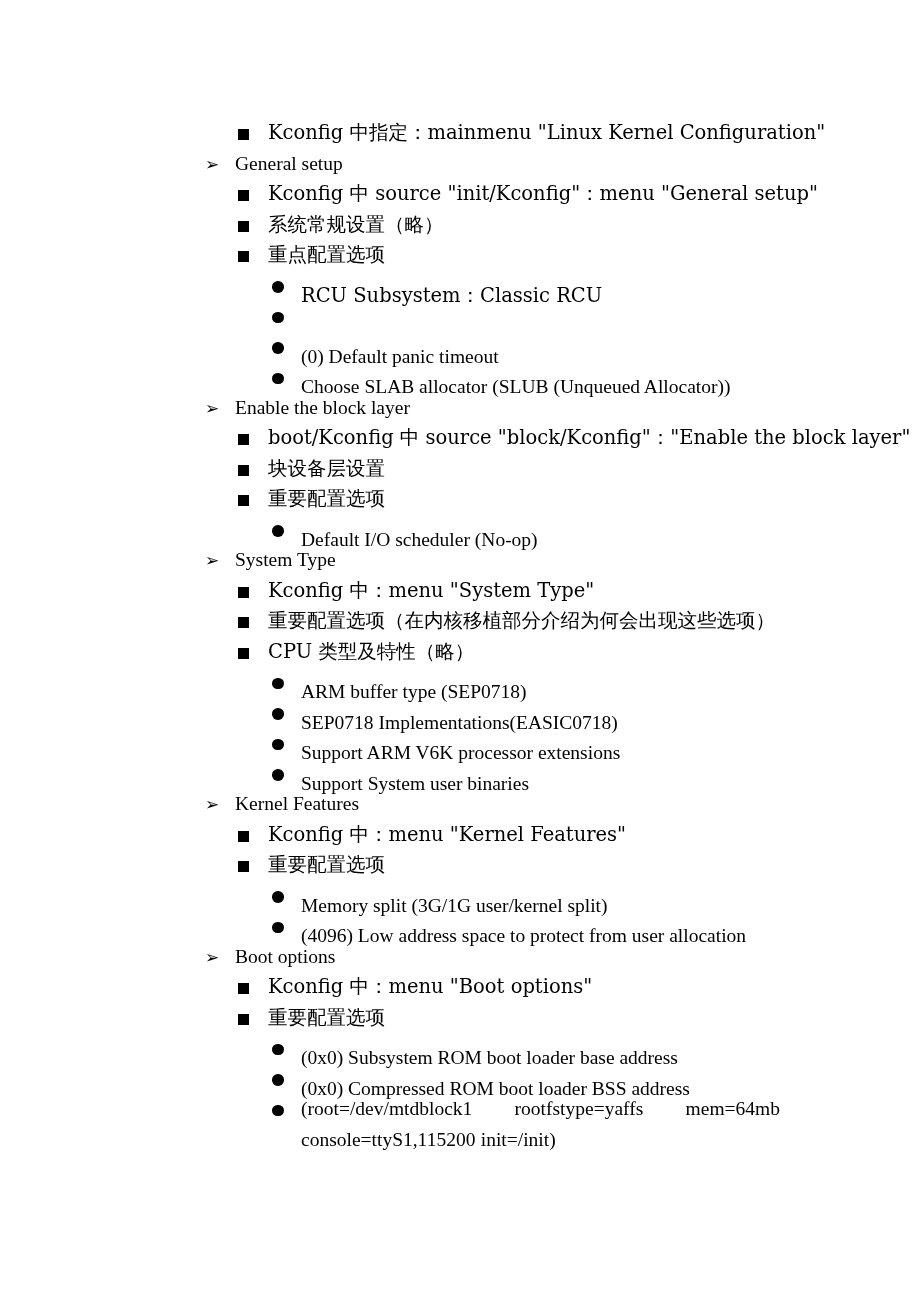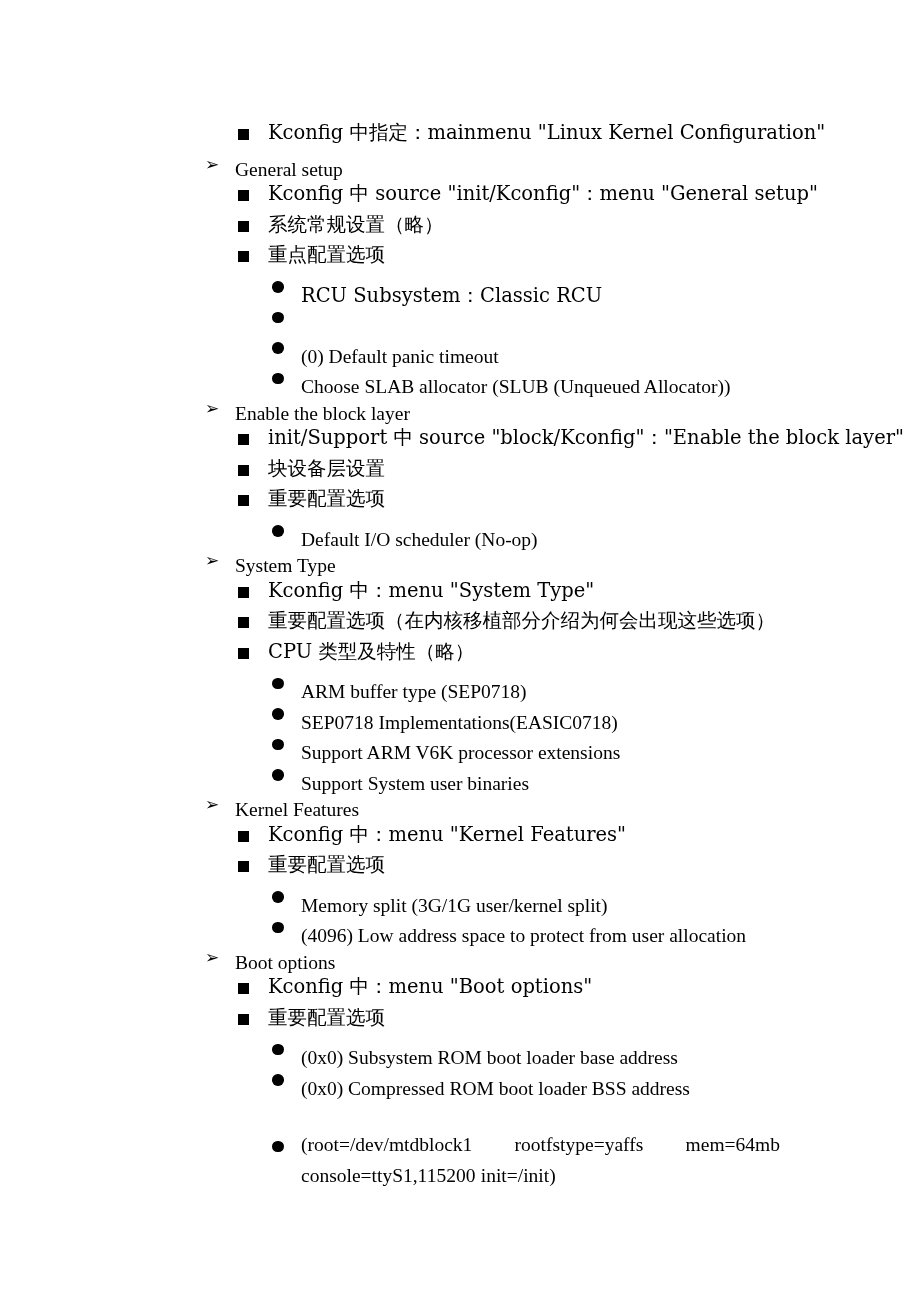--- a/index.html
+++ b/index.html
@@ -48,21 +48,21 @@
     left: 205px;
     top: 0;
     width: 26px;
     line-height: 30.5px;
     font-size: 17px;
     font-family: "DejaVu Sans", sans-serif;
   }
   .lvl1 .txt {
     position: absolute;
     left: 235px;
-    top: 6px;
+    top: 0;
     line-height: 30.5px;
   }
 
   
   .lvl2 .marker {
     position: absolute;
     left: 238px;
     top: 11px;
     width: 11px;
     height: 11px;
@@ -107,21 +107,20 @@
     border-radius: 50%;
     background: #000000;
   }
   .para .txt {
     margin-left: 301px;
     width: 479px;
     text-align: justify;
     text-align-last: left;
     white-space: normal;
     word-spacing: 0.5px;
-    margin-top: 36px;
   }
   .para .txt .row1 {
     display: block;
     text-align: justify;
     text-align-last: justify;
   }
   .para .txt .row2 {
     display: block;
   }
 
@@ -170,21 +169,21 @@
       <span class="marker"></span>
       <span class="txt">Choose SLAB allocator (SLUB (Unqueued Allocator))</span>
     </div>
 
     <div class="line lvl1">
       <span class="marker">➢</span>
       <span class="txt">Enable the block layer</span>
     </div>
     <div class="line lvl2">
       <span class="marker"></span>
-      <span class="txt cjk">init/Support 中 source "block/Kconfig"："Enable the block layer"</span>
+      <span class="txt cjk">boot/Kconfig 中 source "block/Kconfig"："Enable the block layer"</span>
     </div>
     <div class="line lvl2">
       <span class="marker"></span>
       <span class="txt cjk">块设备层设置</span>
     </div>
     <div class="line lvl2">
       <span class="marker"></span>
       <span class="txt cjk">重要配置选项</span>
     </div>
     <div class="line lvl3">

